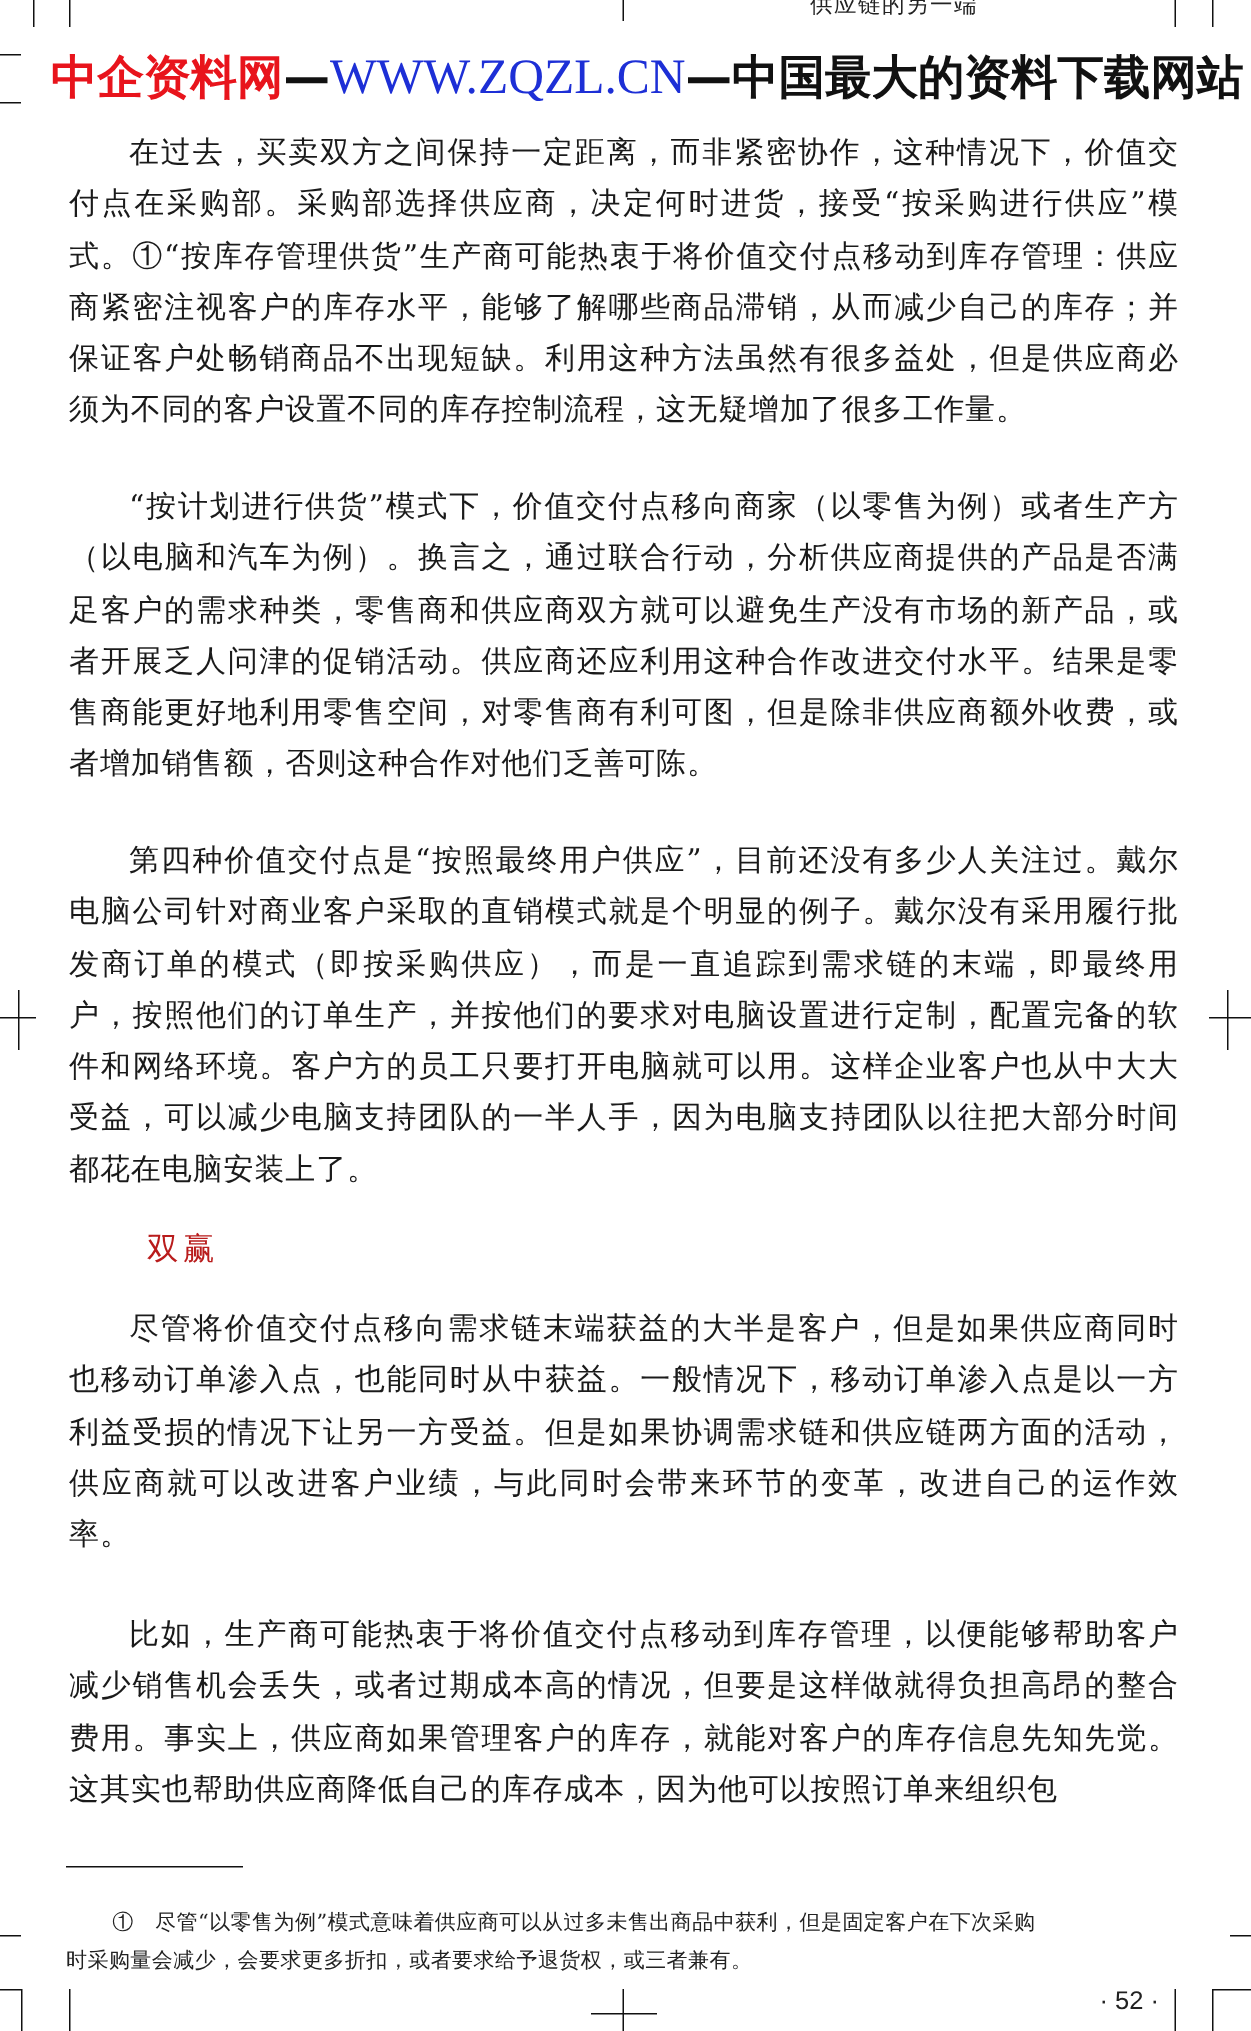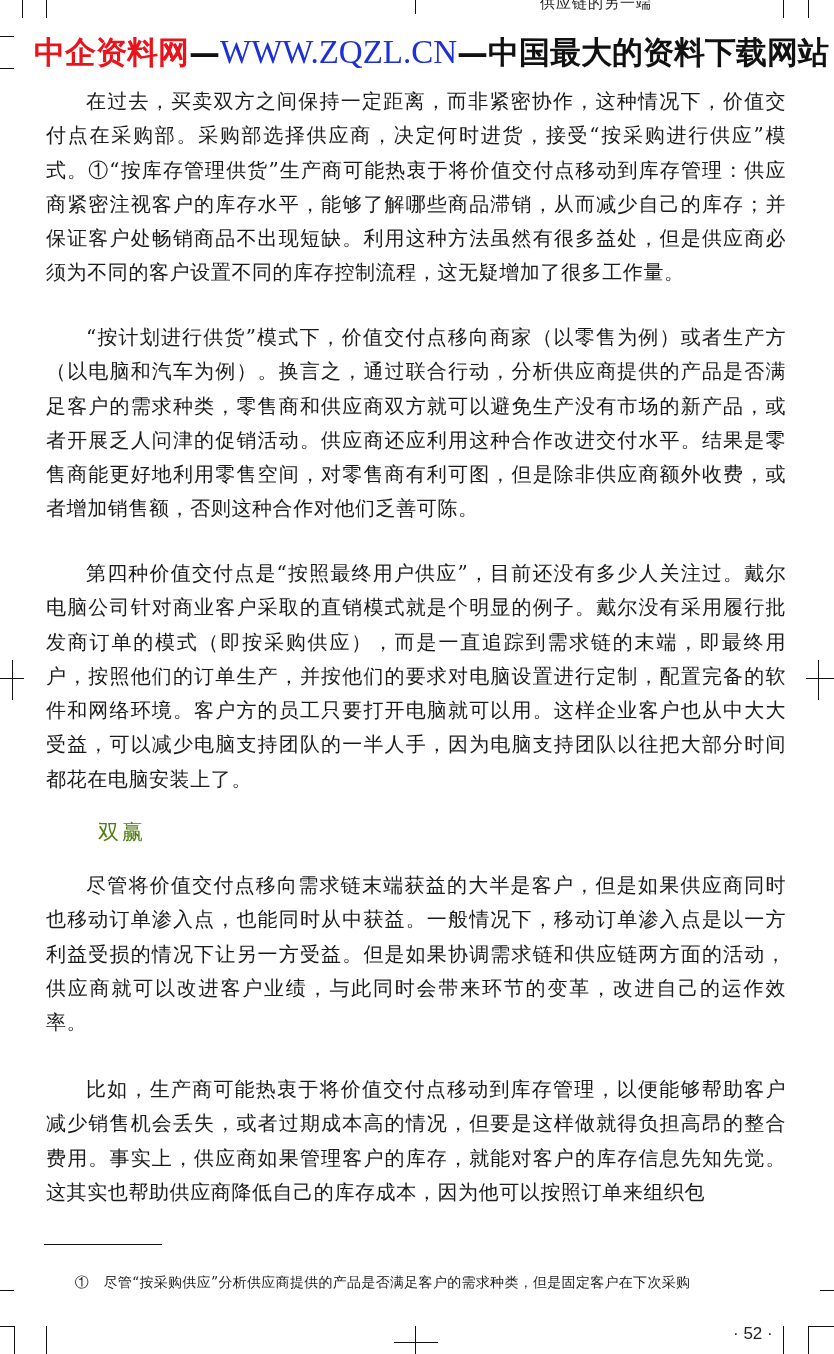--- a/index.html
+++ b/index.html
@@ -8,21 +8,21 @@
   .mark { position:absolute; background:#111; }
   .running-header { position:absolute; left:540px; top:-6px; font-size:15px; color:#222;
          font-family:"DejaVu Sans","Liberation Sans",sans-serif; letter-spacing:1px; }
   .banner { position:absolute; left:14px; top:30px; white-space:nowrap; font-weight:bold;
          font-size:31px; line-height:44px; font-family:"DejaVu Sans","Liberation Sans",sans-serif;margin-left:20px; }
   .banner .red { color:#e8141c; }
   .banner .blue { color:#1d2fd6; font-family:"Liberation Serif","DejaVu Serif",serif; font-weight:normal; font-size:33px; }
   .banner .black { color:#111; }
   .body-text { position:absolute; left:46px; width:740px; }
   p.para { margin:0; font-size:20px; line-height:34.3px; text-indent:2em; text-align:justify; letter-spacing:0.6px; }
-  .section-heading { position:absolute; left:98px; top:818px; color:#4d7c0f; font-size:21px; letter-spacing:3px; }
+  .section-heading { position:absolute; left:98px; top:818px; color:#b91c1c; font-size:21px; letter-spacing:3px; }
   .fn-rule { position:absolute; left:44px; top:1244px; width:118px; height:1px; background:#111; }
   .footnote { position:absolute; left:44px; top:1270px; width:740px; font-size:14px; line-height:25px; color:#222; letter-spacing:0.3px; }
   .footnote .fn-first { text-indent:2.2em; }
   .page-number { position:absolute; left:733px; top:1324px; font-size:17px; color:#222;
          font-family:"Liberation Sans","DejaVu Sans",sans-serif; }
 </style>
 </head>
 <body>
 
 <div class="mark" style="left:22px;top:0;width:1px;height:18px;"></div>
@@ -67,16 +67,17 @@
 
 <div class="body-text" style="top:868px;">
   <p class="para">尽管将价值交付点移向需求链末端获益的大半是客户，但是如果供应商同时也移动订单渗入点，也能同时从中获益。一般情况下，移动订单渗入点是以一方利益受损的情况下让另一方受益。但是如果协调需求链和供应链两方面的活动，供应商就可以改进客户业绩，与此同时会带来环节的变革，改进自己的运作效率。</p>
 </div>
 <div class="body-text" style="top:1072px;">
   <p class="para">比如，生产商可能热衷于将价值交付点移动到库存管理，以便能够帮助客户减少销售机会丢失，或者过期成本高的情况，但要是这样做就得负担高昂的整合费用。事实上，供应商如果管理客户的库存，就能对客户的库存信息先知先觉。这其实也帮助供应商降低自己的库存成本，因为他可以按照订单来组织包</p>
 </div>
 
 <div class="fn-rule"></div>
 <div class="footnote">
-  <div class="fn-first"><span>①</span>&nbsp;&nbsp;&nbsp;<span>尽管“按采购供应”分析供应商提供的产品是否满足客户的需求种类，但是固定客户在下次采购</span></div>
+  <div class="fn-first"><span>①</span>&nbsp;&nbsp;&nbsp;<span>尽管“以零售为例”模式意味着供应商可以从过多未售出商品中获利，但是固定客户在下次采购</span></div>
+  <div>时采购量会减少，会要求更多折扣，或者要求给予退货权，或三者兼有。</div>
 </div>
 
 <div class="page-number">· 52 ·</div>
 
 </body></html>

